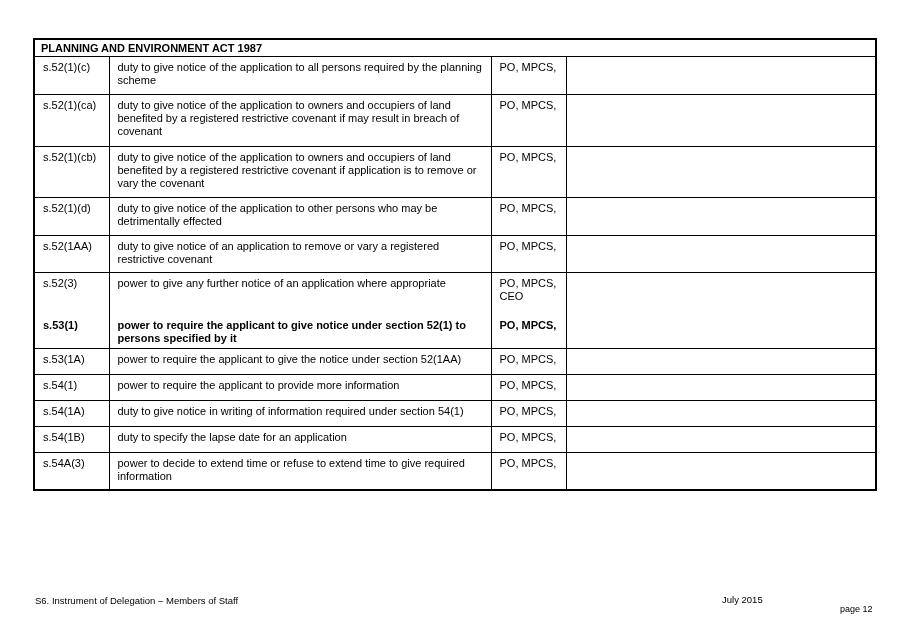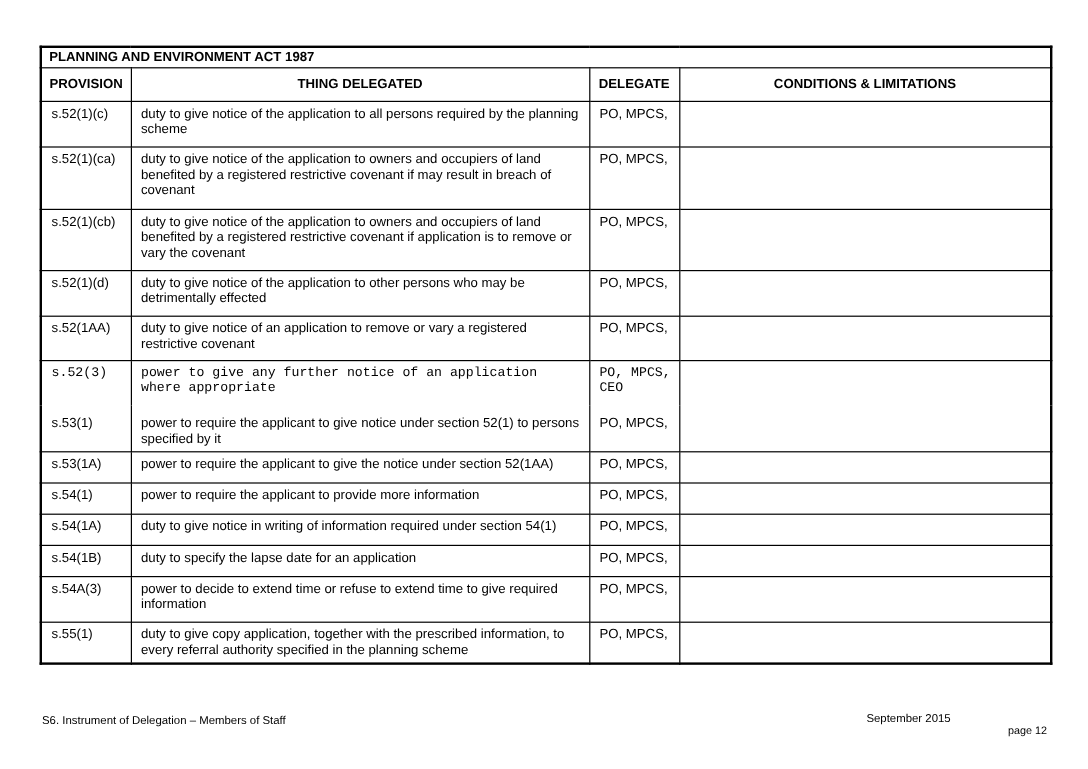--- a/index.html
+++ b/index.html
@@ -52,22 +52,22 @@
   td.cell-provision { padding-left: 7px; padding-right: 2px; }
   td.cell-thing     { padding-left: 10px; padding-right: 4px; }
   td.cell-delegate  { padding-left: 7px; padding-right: 3px; }
   td.cell-conditions{ }
   
   tbody tr:nth-child(1)  { height: 38px; }
   tbody tr:nth-child(2)  { height: 52px; }
   tbody tr:nth-child(3)  { height: 51px; }
   tbody tr:nth-child(4)  { height: 38px; }
   tbody tr:nth-child(5)  { height: 37px; }
-  tbody tr:nth-child(6)  { height: 37px; font-family: Liberation Mono, monospace; }
-  tbody tr:nth-child(7)  { height: 37px; }
+  tbody tr:nth-child(6)  { height: 37px; }
+  tbody tr:nth-child(7)  { height: 37px; font-weight: bold; }
   tbody tr:nth-child(8)  { height: 26px; }
   tbody tr:nth-child(9)  { height: 26px; }
   tbody tr:nth-child(10) { height: 26px; margin-left: 17px; }
   tbody tr:nth-child(11) { height: 26px; }
   tbody tr:nth-child(12) { height: 38px; margin-top: 32px; }
   tbody tr:nth-child(13) { height: 35px; }
   tbody tr:nth-child(14) { height: 45px; }
   
   tbody tr:nth-child(6) td { border-bottom: none; }
   tbody tr:nth-child(7) td { border-top: none; padding-top: 9px; }
@@ -103,26 +103,20 @@
     <colgroup>
       <col style="width:75px">
       <col style="width:382px">
       <col style="width:75px">
       <col style="width:310px">
     </colgroup>
     <thead>
       <tr class="act-row">
         <td colspan="4">PLANNING AND ENVIRONMENT ACT 1987</td>
       </tr>
-      <tr class="header-row">
-        <td>PROVISION</td>
-        <td>THING DELEGATED</td>
-        <td>DELEGATE</td>
-        <td>CONDITIONS &amp; LIMITATIONS</td>
-      </tr>
     </thead>
     <tbody id="table-body">
   <tr>
     <td class="cell-provision">s.52(1)(c)</td>
     <td class="cell-thing">duty to give notice of the application to all persons required by the planning scheme</td>
     <td class="cell-delegate">PO, MPCS,</td>
     <td class="cell-conditions"></td>
   </tr>
 
   <tr>
@@ -196,26 +190,20 @@
   </tr>
 
   <tr>
     <td class="cell-provision">s.54A(3)</td>
     <td class="cell-thing">power to decide to extend time or refuse to extend time to give required information</td>
     <td class="cell-delegate">PO, MPCS,</td>
     <td class="cell-conditions"></td>
   </tr>
 
 
-  <tr>
-    <td class="cell-provision">s.55(1)</td>
-    <td class="cell-thing">duty to give copy application, together with the prescribed information, to every referral authority specified in the planning scheme</td>
-    <td class="cell-delegate">PO, MPCS,</td>
-    <td class="cell-conditions"></td>
-  </tr>
 </tbody>
   </table>
 
   <div class="footer-left">S6. Instrument of Delegation – Members of Staff</div>
-  <div class="footer-date">September 2015</div>
+  <div class="footer-date">July 2015</div>
   <div class="footer-page">page 12</div>
 
 </div>
 
 </body></html>

